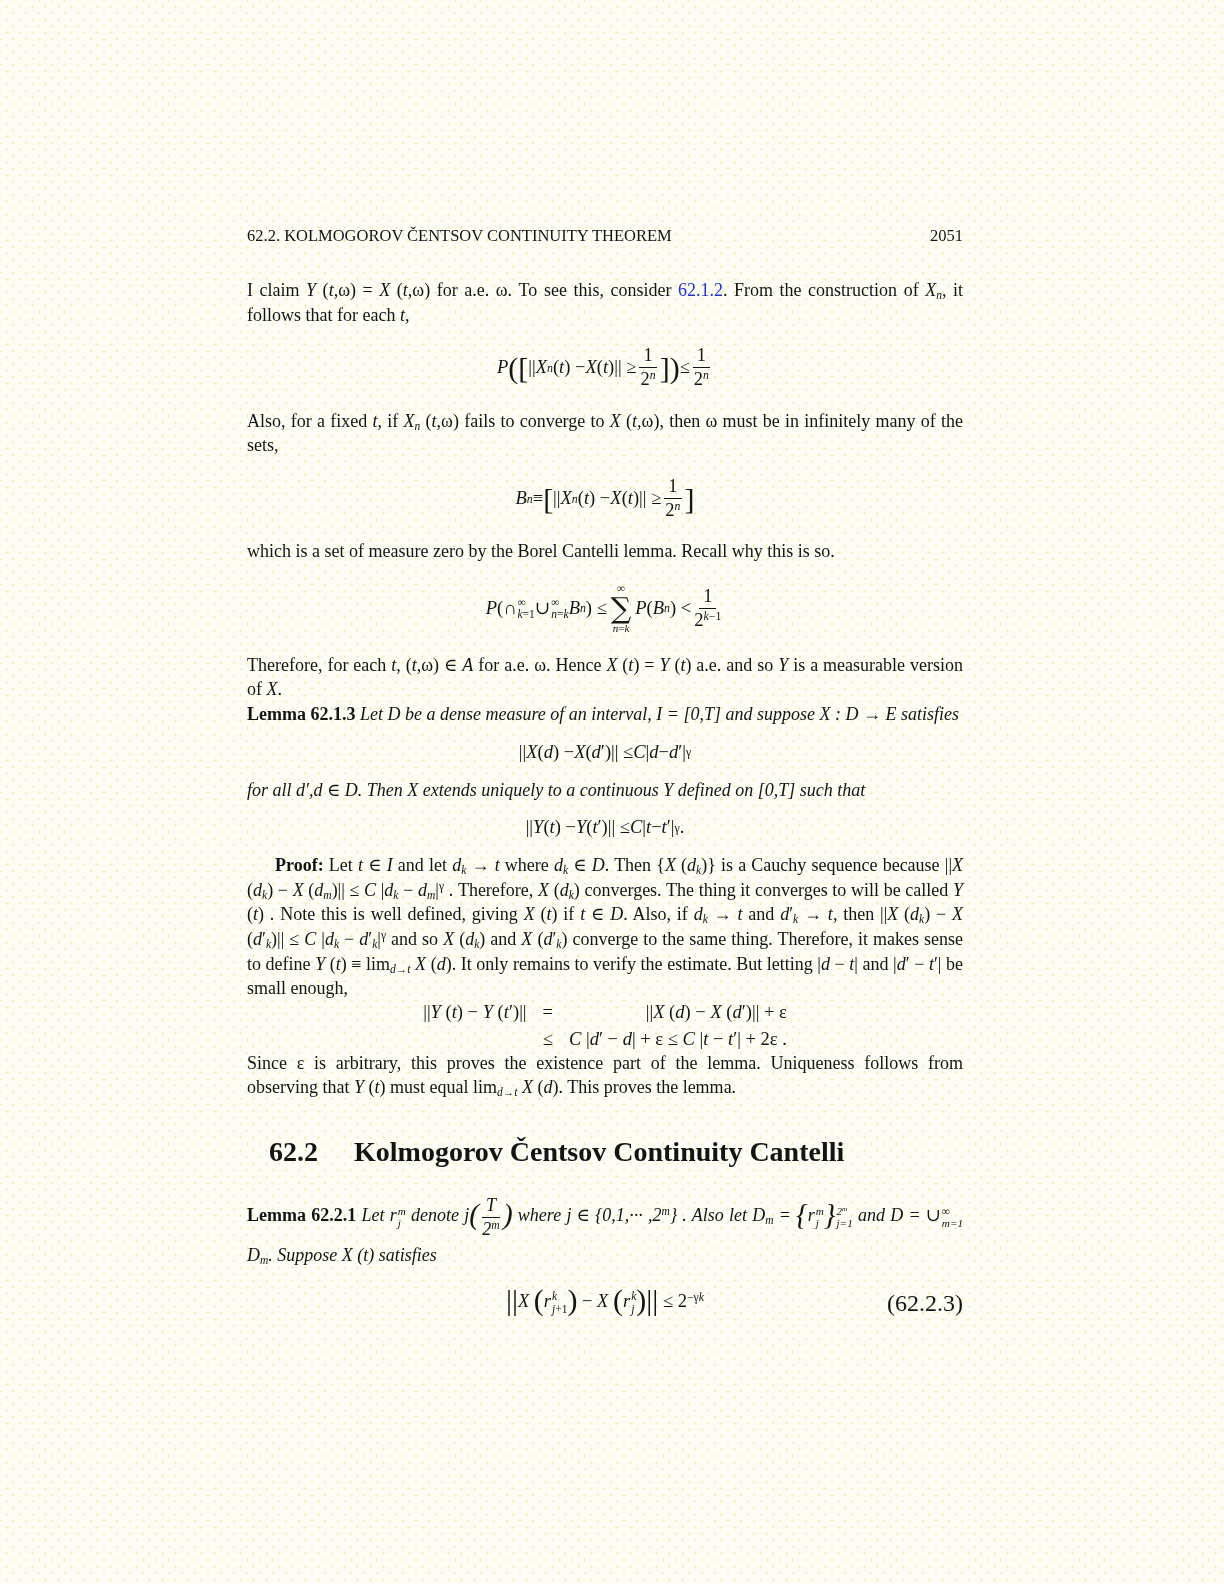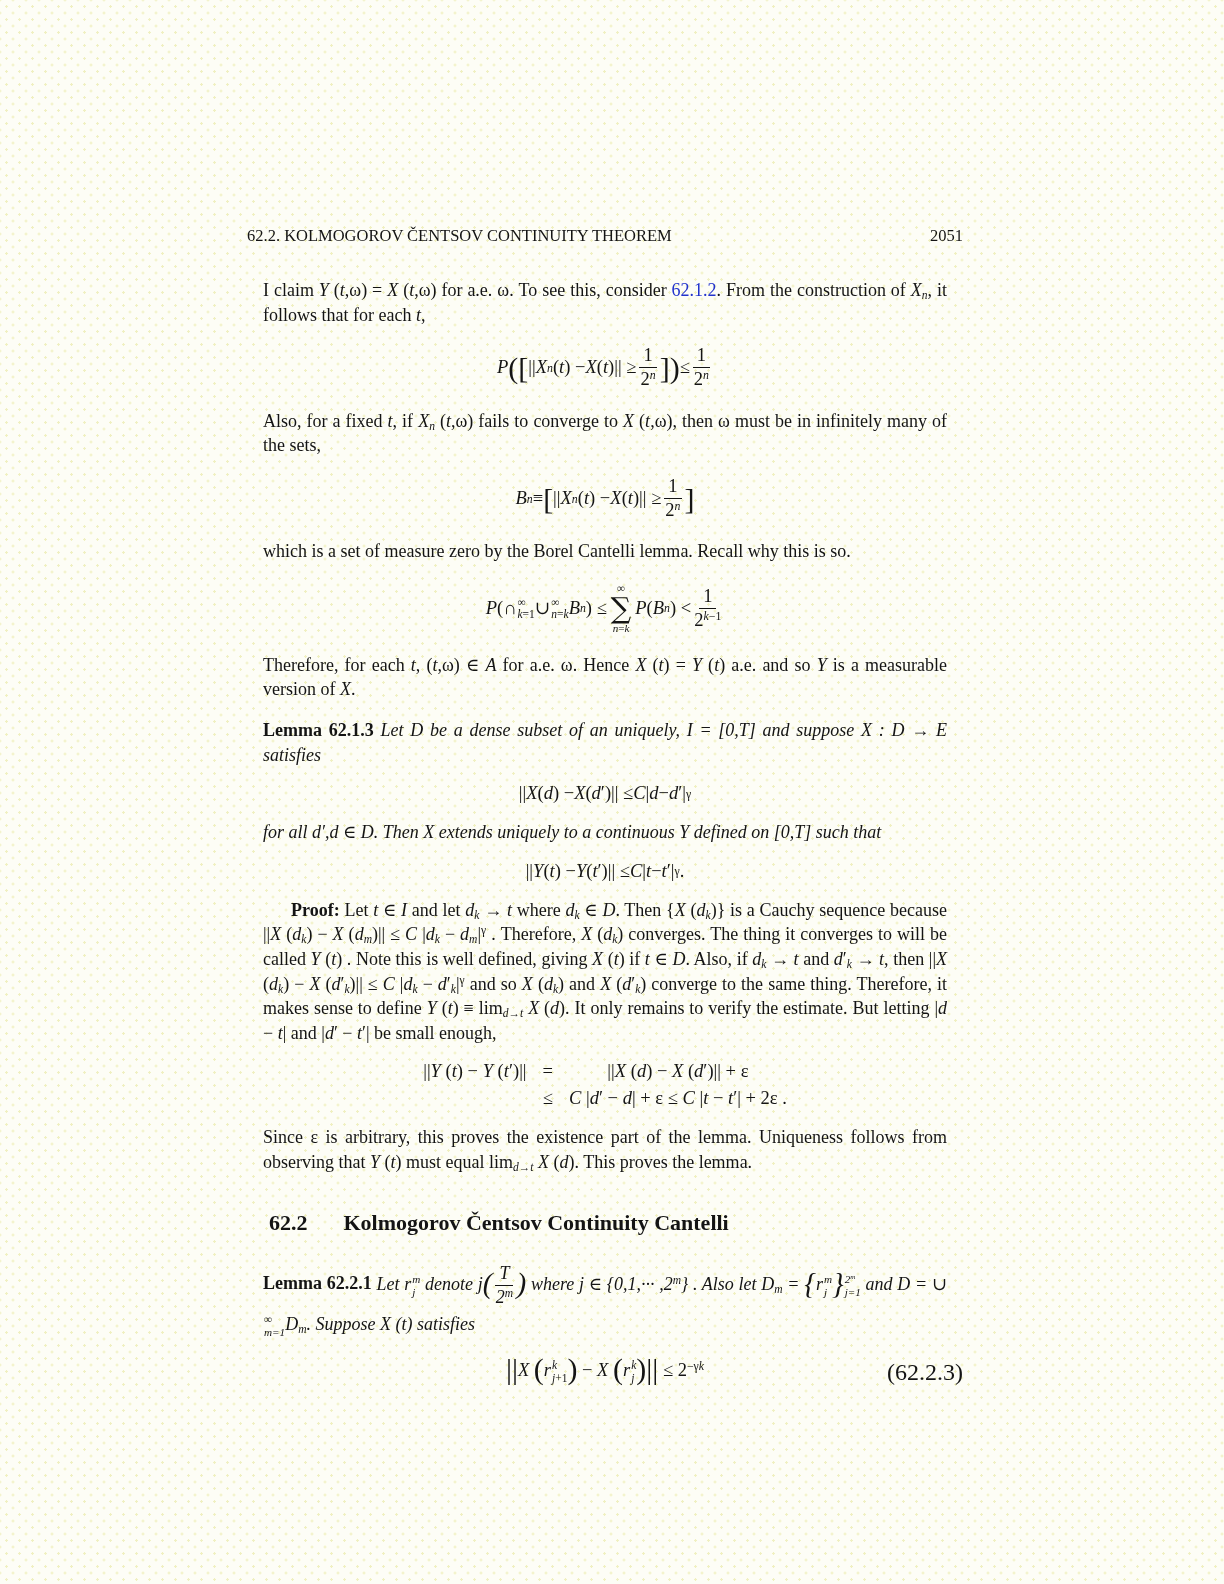--- a/index.html
+++ b/index.html
@@ -12,21 +12,21 @@
       radial-gradient(circle,#f0f0c1 1px, rgba(0,0,0,0) 1.45px);
     background-size:13px 13px;
     background-position:0 0,6.5px 6.5px;
     font-family:"Liberation Serif","DejaVu Serif",serif;
     color:#141414;
     overflow:hidden;
   }
   .content{position:absolute;left:247px;top:226px;width:716px;}
   .running-header{display:flex;justify-content:space-between;align-items:baseline;
     font-size:16.5px;margin-bottom:32px;}
-  p.body{font-size:18px;line-height:24.6px;text-align:justify;margin:16px;}
+  p.body{font-size:18px;line-height:24.6px;text-align:justify;margin:0;}
   .indent{text-indent:28px;}
   .lemma-text{font-style:italic;}
   .bold{font-weight:bold;font-style:normal;}
   .it{font-style:italic;}
   .xref{color:#2233cc;}
   sub,sup{font-size:0.64em;line-height:0;}
   sup{vertical-align:0.55em;}
   sub{vertical-align:-0.25em;}
   .ss{display:inline-flex;flex-direction:column;align-items:flex-start;
     vertical-align:middle;font-size:0.62em;line-height:1.12;margin-left:1px;}
@@ -42,23 +42,23 @@
   .eq{display:flex;justify-content:center;align-items:center;
     font-size:18.5px;margin:15px 0;}
   .eq-tall{margin:18px 0;}
   .eq-numbered{position:relative;}
   .eq-number{position:absolute;right:0;top:50%;transform:translateY(-50%);font-size:24px;}
   .align-grid{display:grid;grid-template-columns:max-content max-content max-content;
     justify-content:center;column-gap:16px;row-gap:6px;font-size:18.5px;
     align-items:center;margin:1px 0;}
   .al-l{text-align:right;}
   .al-m{text-align:center;}
-  .al-r{text-align:center;}
+  .al-r{text-align:right;}
   .sec-heading{display:flex;align-items:baseline;gap:36px;
-    font-size:22px;font-weight:bold;margin:36px 0 27px 22px;}
+    font-size:28px;font-weight:bold;margin:36px 0 27px 22px;}
   .mt-lemma{margin-top:27px;}
   .mt-proof{margin-top:26px;}
   .mt-para{margin-top:17px;}
 </style>
 </head>
 <body>
 
 <div class="page">
   <div class="content">
 
@@ -98,21 +98,21 @@
           <span class="stk-b"><span class="it">n</span>=<span class="it">k</span></span>
         </span> <span class="it">P</span> (<span class="it">B</span><sub><span class="it">n</span></sub>) &lt; <span class="frac">
           <span class="fr-n">1</span>
           <span class="fr-d">2<sup><span class="it">k</span>−1</sup></span>
         </span></div>
 
     <p class="body">Therefore, for each <span class="it">t</span>, (<span class="it">t</span>,ω) ∈ <span class="it">A</span> for a.e. ω. Hence <span class="it">X</span> (<span class="it">t</span>) = <span class="it">Y</span> (<span class="it">t</span>) a.e. and so <span class="it">Y</span> is a measurable version of <span class="it">X</span>.</p>
 
     <p class="body mt-lemma">
       <span class="bold">Lemma 62.1.3</span>
-      <span class="lemma-text">Let D be a dense subset of an uniquely, I = [0,T] and suppose X : D → E satisfies</span>
+      <span class="lemma-text">Let D be a dense measure of an interval, I = [0,T] and suppose X : D → E satisfies</span>
     </p>
 
     <div class="eq">||<span class="it">X</span> (<span class="it">d</span>) − <span class="it">X</span> (<span class="it">d</span>′)|| ≤ <span class="it">C</span> |<span class="it">d</span> − <span class="it">d</span>′|<sup>γ</sup></div>
 
     <p class="body lemma-text">for all d′,d ∈ D. Then X extends uniquely to a continuous Y defined on [0,T] such that</p>
 
     <div class="eq">||<span class="it">Y</span> (<span class="it">t</span>) − <span class="it">Y</span> (<span class="it">t</span>′)|| ≤ <span class="it">C</span> |<span class="it">t</span> − <span class="it">t</span>′|<sup>γ</sup> .</div>
 
     <p class="body indent mt-proof"><span class="bold">Proof:</span><span> Let <span class="it">t</span> ∈ <span class="it">I</span> and let <span class="it">d</span><sub><span class="it">k</span></sub> → <span class="it">t</span> where <span class="it">d</span><sub><span class="it">k</span></sub> ∈ <span class="it">D</span>. Then {<span class="it">X</span> (<span class="it">d</span><sub><span class="it">k</span></sub>)} is a Cauchy sequence because ||<span class="it">X</span> (<span class="it">d</span><sub><span class="it">k</span></sub>) − <span class="it">X</span> (<span class="it">d</span><sub><span class="it">m</span></sub>)|| ≤ <span class="it">C</span> |<span class="it">d</span><sub><span class="it">k</span></sub> − <span class="it">d</span><sub><span class="it">m</span></sub>|<sup>γ</sup> . Therefore, <span class="it">X</span> (<span class="it">d</span><sub><span class="it">k</span></sub>) converges. The thing it converges to will be called <span class="it">Y</span> (<span class="it">t</span>) . Note this is well defined, giving <span class="it">X</span> (<span class="it">t</span>) if <span class="it">t</span> ∈ <span class="it">D</span>. Also, if <span class="it">d</span><sub><span class="it">k</span></sub> → <span class="it">t</span> and <span class="it">d</span>′<sub><span class="it">k</span></sub> → <span class="it">t</span>, then ||<span class="it">X</span> (<span class="it">d</span><sub><span class="it">k</span></sub>) − <span class="it">X</span> (<span class="it">d</span>′<sub><span class="it">k</span></sub>)|| ≤ <span class="it">C</span> |<span class="it">d</span><sub><span class="it">k</span></sub> − <span class="it">d</span>′<sub><span class="it">k</span></sub>|<sup>γ</sup> and so <span class="it">X</span> (<span class="it">d</span><sub><span class="it">k</span></sub>) and <span class="it">X</span> (<span class="it">d</span>′<sub><span class="it">k</span></sub>) converge to the same thing. Therefore, it makes sense to define <span class="it">Y</span> (<span class="it">t</span>) ≡ lim<sub><span class="it">d</span>→<span class="it">t</span></sub> <span class="it">X</span> (<span class="it">d</span>). It only remains to verify the estimate. But letting |<span class="it">d</span> − <span class="it">t</span>| and |<span class="it">d</span>′ − <span class="it">t</span>′| be small enough,</span></p>
 

